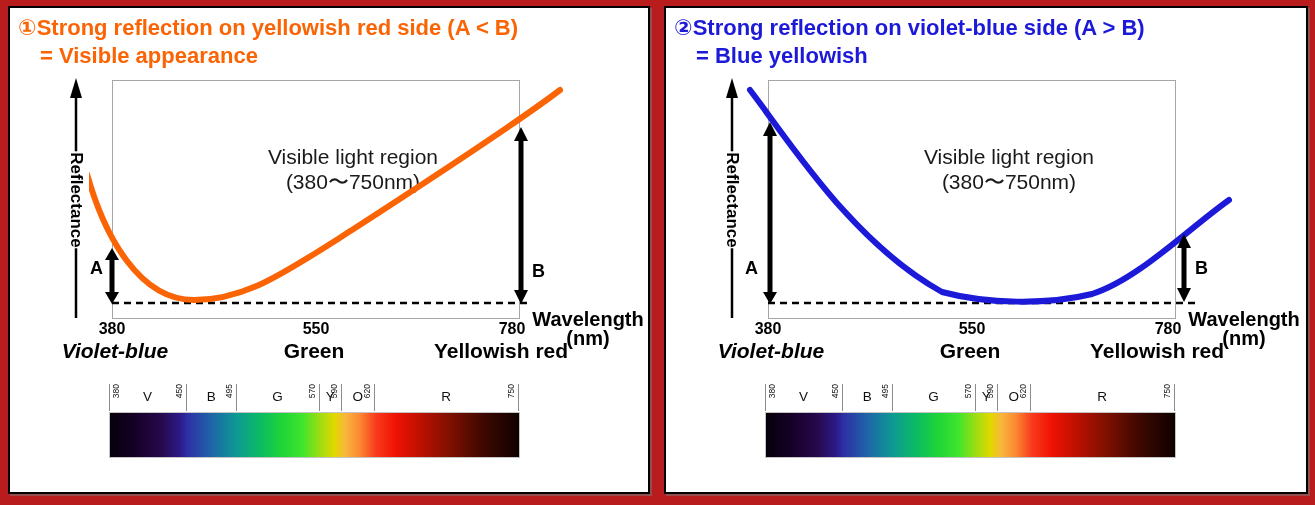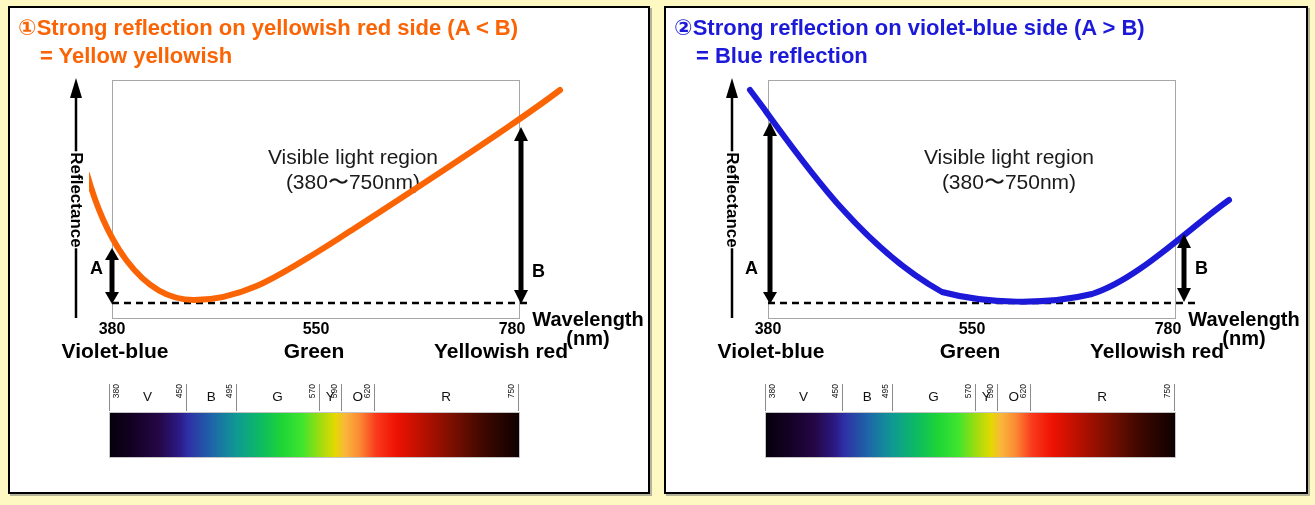--- a/index.html
+++ b/index.html
@@ -1,54 +1,54 @@
 <!DOCTYPE html>
 <html><head>
 <meta charset="utf-8">
 <style>
   html,body{margin:0;padding:0;background:#fff;}
-  #stage{position:relative;width:1315px;height:505px;background:#fef9c3;overflow:hidden;
+  #stage{position:relative;width:1315px;height:505px;background:#b91c1c;overflow:hidden;
          font-family:"Liberation Sans","DejaVu Sans",sans-serif;}
   .panel{position:absolute;top:6px;height:488px;background:#fff;border:2px solid #000;
          box-shadow:2px 2px 0 rgba(120,120,120,.55);box-sizing:border-box;}
   .panel-a{left:8px;width:642px;}
   .panel-b{left:664px;width:644px;}
   .p-title{position:absolute;left:8px;top:6px;font-weight:bold;font-size:22px;line-height:28px;
            color:var(--accent);white-space:nowrap;}
   .p-title .t2{padding-left:22px;}
   .overlay{position:absolute;left:0;top:0;pointer-events:none;}
   .curve{fill:none;stroke:var(--accent);stroke-width:6;stroke-linecap:round;}
   .plotbox{position:absolute;left:102px;top:72px;width:408px;height:239px;border:1px solid #a6a6a6;box-sizing:border-box;}
   .ylabel{position:absolute;left:66px;top:192px;transform:translate(-50%,-50%) rotate(90deg);
           background:#fff;padding:3px 1px;font-weight:bold;font-size:17px;color:#000;white-space:nowrap;}
   .region{position:absolute;left:306px;top:136px;transform:translateX(-50%);text-align:center;
           font-size:21px;line-height:25px;color:#1a1a1a;white-space:nowrap;margin-left:37px;}
   .xtick{position:absolute;top:312px;transform:translateX(-50%);font-weight:bold;font-size:16px;color:#000;}
   .xt-380{left:102px;} .xt-550{left:306px;} .xt-780{left:502px;}
   .wavelabel{position:absolute;left:578px;top:302px;transform:translateX(-50%);text-align:center;
              font-weight:bold;font-size:20px;line-height:19px;color:#000;white-space:nowrap;}
   .cword{position:absolute;top:331px;transform:translateX(-50%);font-weight:bold;font-size:21px;color:#000;white-space:nowrap;}
-  .cw-0{left:105px;} .cw-1{left:304px;} .cw-2{left:491px;}
+  .cw-0{left:105px;font-style:italic;} .cw-1{left:304px;} .cw-2{left:491px;}
   .ablabel{position:absolute;font-weight:bold;font-size:18px;color:#000;}
   .spec-scale{position:absolute;left:99px;top:374px;width:411px;height:30px;}
   .tickline{position:absolute;top:2px;width:1px;height:27px;background:#8c8c8c;}
   .ticknum{position:absolute;top:2px;writing-mode:vertical-rl;transform:rotate(180deg);
            font-size:8.5px;line-height:10px;color:#111;}
   .bandletter{position:absolute;top:7px;transform:translateX(-50%);font-size:13.5px;color:#111;}
   .spec-bar{position:absolute;left:99px;top:404px;width:411px;height:46px;border:1px solid #c4c4c4;box-sizing:border-box;}
 </style>
 </head>
 <body>
 
 <div id="stage">
 
   <div class="panel panel-a" style="--accent: #fa6405;">
     <div class="p-title">
       <div class="t1">①Strong reflection on yellowish red side (A &lt; B)</div>
-      <div class="t2">= Yellow yellowish</div>
+      <div class="t2">= Visible appearance</div>
     </div>
 
     <div class="plotbox"></div>
 
     <div class="region">
       <div>Visible light region</div>
       <div>(380〜750nm)</div>
     </div>
 
     <svg class="overlay" width="638" height="484" viewBox="0 0 638 484">
@@ -106,21 +106,21 @@
         <div class="bandletter" style="left: 221.269px;">Y</div>
         <div class="bandletter" style="left: 248.672px;">O</div>
         <div class="bandletter" style="left: 337.016px;">R</div>
       </div>
     <div class="spec-bar" style="background: linear-gradient(90deg, rgb(6, 0, 13) 0%, rgb(21, 1, 38) 6%, rgb(37, 7, 71) 12%, rgb(44, 26, 134) 17%, rgb(46, 47, 165) 19%, rgb(30, 102, 168) 25%, rgb(14, 154, 147) 31%, rgb(12, 188, 97) 37%, rgb(30, 212, 55) 42%, rgb(63, 229, 46) 47%, rgb(151, 221, 18) 51%, rgb(227, 216, 0) 55%, rgb(249, 182, 60) 57.5%, rgb(251, 138, 51) 61%, rgb(249, 59, 29) 65%, rgb(238, 18, 2) 70%, rgb(188, 16, 0) 76%, rgb(128, 16, 0) 83%, rgb(64, 8, 0) 91%, rgb(14, 1, 0) 100%);"></div>
   </div>
 
   <div class="panel panel-b" style="--accent: #1c1ad8;">
     <div class="p-title">
       <div class="t1">②Strong reflection on violet-blue side (A &gt; B)</div>
-      <div class="t2">= Blue reflection</div>
+      <div class="t2">= Blue yellowish</div>
     </div>
 
     <div class="plotbox"></div>
 
     <div class="region">
       <div>Visible light region</div>
       <div>(380〜750nm)</div>
     </div>
 
     <svg class="overlay" width="640" height="484" viewBox="0 0 640 484">

